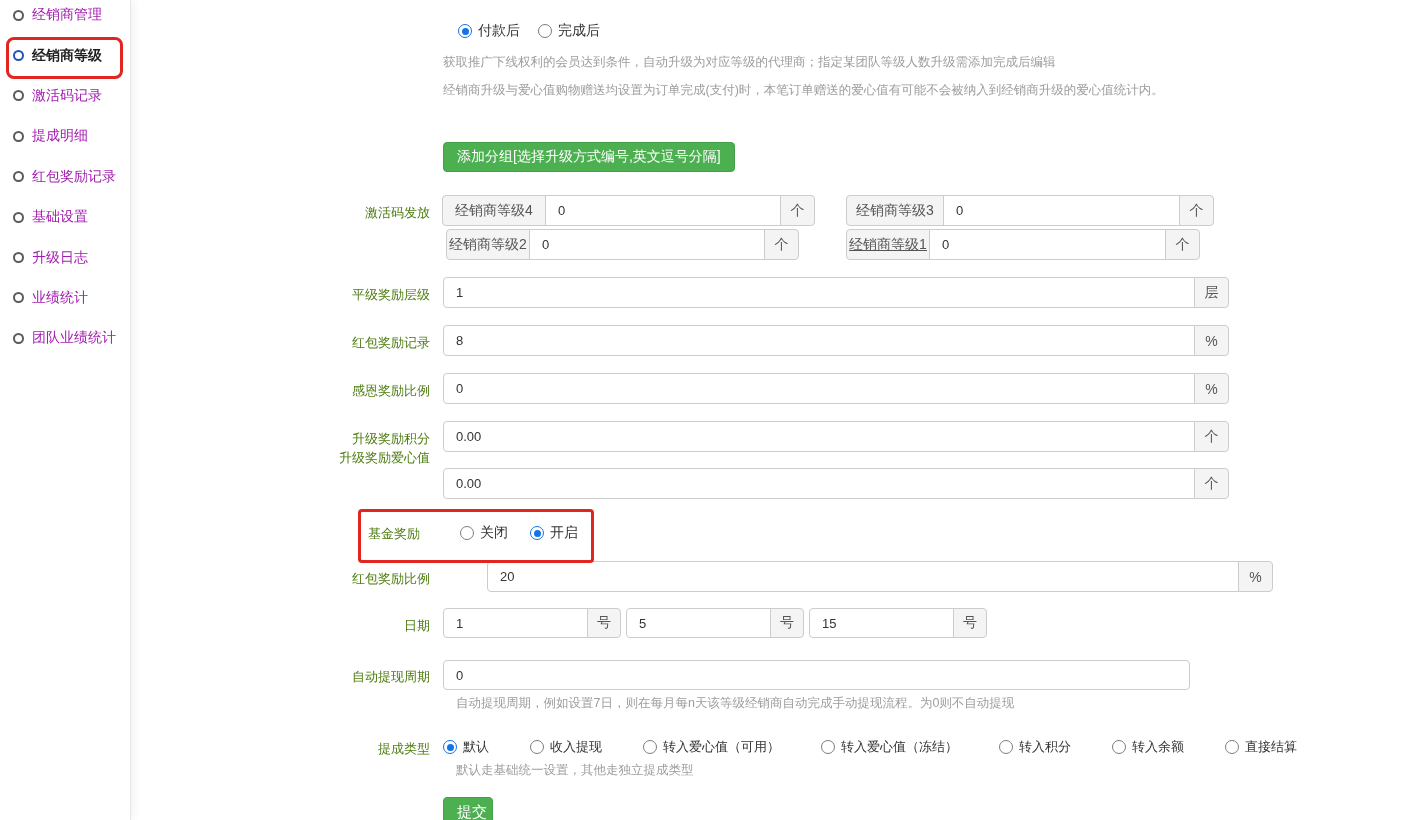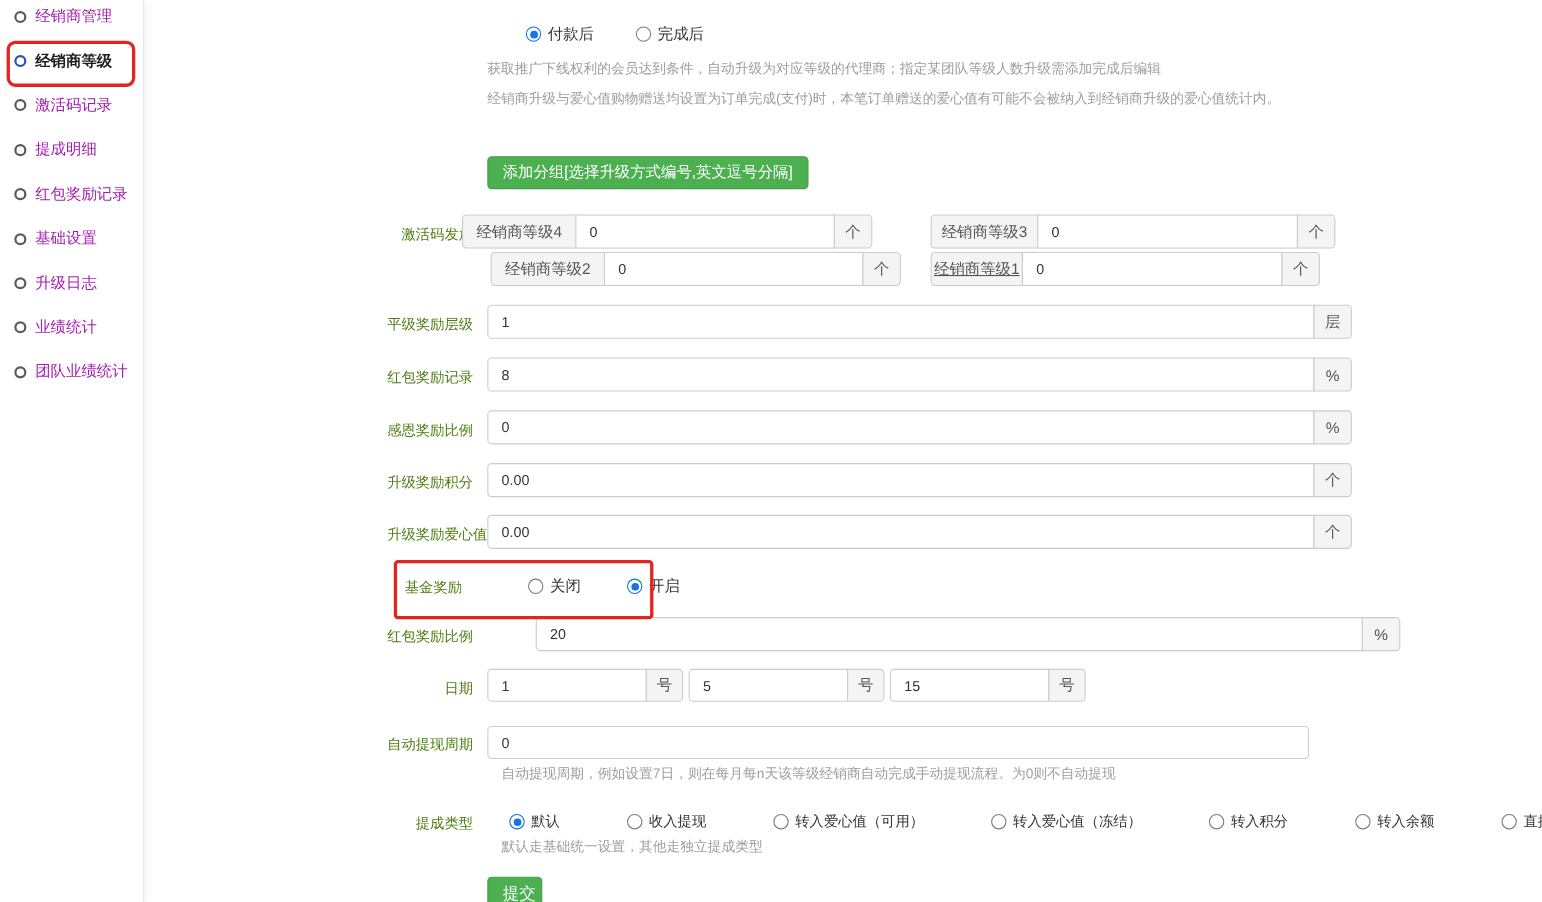--- a/index.html
+++ b/index.html
@@ -34,21 +34,21 @@
     pointer-events: none; z-index: 5;
   }
   
   .abs { position: absolute; }
   .field-label {
     position: absolute; left: 0; width: 430px; text-align: right;
     font-size: 13px; color: #4d7c0f; white-space: nowrap;
   }
   .help-text { font-size: 12.5px; color: #9d9d9d; white-space: nowrap; }
   
-  .radio-opt { display: inline-flex; align-items: center; cursor: pointer; margin-left: 20px; }
+  .radio-opt { display: inline-flex; align-items: center; cursor: pointer; }
   .radio-dot {
     width: 14px; height: 14px; border-radius: 50%;
     border: 1.5px solid #7d7d7d; background: #fff;
     display: inline-flex; align-items: center; justify-content: center;
     margin-right: 6px; flex: 0 0 auto;
   }
   .radio-opt.checked .radio-dot { border-color: #1673e6; }
   .radio-opt.checked .radio-dot::after {
     content: ""; width: 7px; height: 7px; border-radius: 50%; background: #1673e6;
   }
@@ -134,32 +134,32 @@
   </span>
 </div>
 
 <div class="abs help-text" style="left:443px; top:54px;">获取推广下线权利的会员达到条件，自动升级为对应等级的代理商；指定某团队等级人数升级需添加完成后编辑</div>
 <div class="abs help-text" style="left:443px; top:82px;">经销商升级与爱心值购物赠送均设置为订单完成(支付)时，本笔订单赠送的爱心值有可能不会被纳入到经销商升级的爱心值统计内。</div>
 
 <button class="btn-green abs" style="left:443px; top:142px;">添加分组[选择升级方式编号,英文逗号分隔]</button>
 
 <div class="field-label" style="top:204px;">激活码发放</div>
 
-<div class="igroup" style="left:420px; top:195px;">
+<div class="igroup" style="left:442px; top:195px;">
   <span class="iaddon left" style="width:104px;">经销商等级4</span>
   <input class="ibox mid" style="width: 236px;" value="0">
   <span class="iaddon right" style="width:35px;">个</span>
 </div>
 <div class="igroup" style="left:846px; top:195px;">
   <span class="iaddon left" style="width:98px;">经销商等级3</span>
   <input class="ibox mid" style="width: 237px;" value="0">
   <span class="iaddon right" style="width:35px;">个</span>
 </div>
 <div class="igroup" style="left:446px; top:229px;">
-  <span class="iaddon left" style="width:104px;">经销商等级2</span>
+  <span class="iaddon left" style="width:84px;">经销商等级2</span>
   <input class="ibox mid" style="width: 236px;" value="0">
   <span class="iaddon right" style="width:35px;">个</span>
 </div>
 <div class="igroup" style="left:846px; top:229px;">
   <span class="iaddon left" style="width:84px;text-decoration:underline;">经销商等级1</span>
   <input class="ibox mid" style="width: 237px;" value="0">
   <span class="iaddon right" style="width:35px;">个</span>
 </div>
 
 <div class="field-label" style="top:286px;">平级奖励层级</div>
@@ -179,21 +179,21 @@
   <input class="ibox solo-l" style="width: 752px;" value="0">
   <span class="iaddon right" style="width:35px;">%</span>
 </div>
 
 <div class="field-label" style="top:430px;">升级奖励积分</div>
 <div class="igroup" style="left:443px; top:421px;">
   <input class="ibox solo-l" style="width: 752px;" value="0.00">
   <span class="iaddon right" style="width:35px;">个</span>
 </div>
 
-<div class="field-label" style="top:477px;margin-left:13px;">升级奖励爱心值</div>
+<div class="field-label" style="top:449px;">升级奖励爱心值</div>
 <div class="igroup" style="left:443px; top:468px;">
   <input class="ibox solo-l" style="width: 752px;" value="0.00">
   <span class="iaddon right" style="width:35px;">个</span>
 </div>
 
 <div class="field-label" style="top:525px; width:420px;">基金奖励</div>
 <div class="abs" style="left:460px; top:524px; display:flex; gap:22px;">
   <span class="radio-opt">
     <span class="radio-dot"></span>
     <span class="radio-text">关闭</span>

